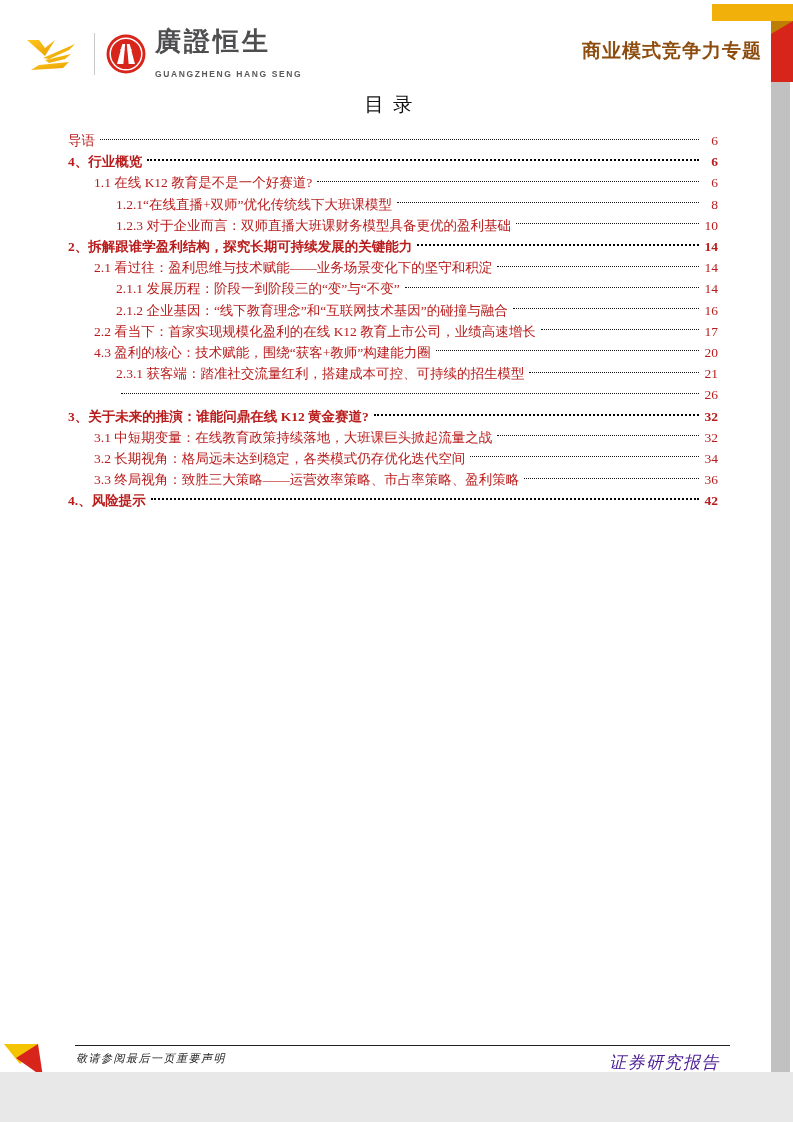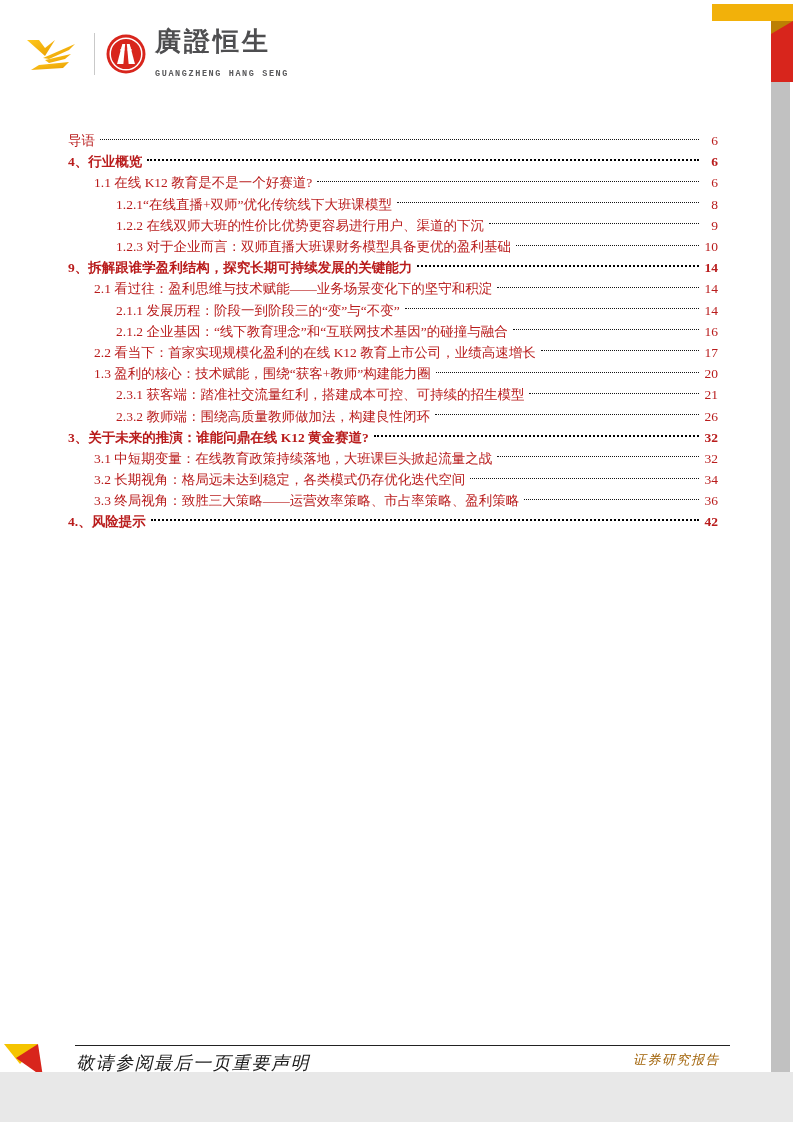--- a/index.html
+++ b/index.html
@@ -21,21 +21,21 @@
     background:var(--accent-gray,#C1C1C1); }
   
   .corner-bl { position:absolute; left:2px; top:1041px; }
   
   .logo-row { position:absolute; left:25px; top:28px; display:flex; align-items:center; }
   .logo-divider { width:1px; height:42px; background:#c9c9c9; margin:0 11px 0 13px; }
   .seal { margin-right:9px; }
   .company-names { display:flex; flex-direction:column; justify-content:center; }
   .company-cn { font-family:"Liberation Sans","DejaVu Sans",sans-serif; font-weight:bold;
     font-size:26px; letter-spacing:3px; color:#4e4e50; line-height:1.05; }
-  .company-en { font-family:Liberation Mono, monospace; font-weight:bold;
+  .company-en { font-family:Liberation Sans, sans-serif; font-weight:bold;
     font-size:8.5px; letter-spacing:1.6px; color:#59595b; margin-top:14px; }
   .series-title { position:absolute; top:38px; right:31px;
     font-family:"Liberation Sans","DejaVu Sans",sans-serif; font-weight:bold;
     font-size:19px; letter-spacing:1px; color:var(--series-title-color,#8C4D0F); }
   
   .toc-title { position:absolute; top:91px; left:0; width:786px; text-align:center;
     font-size:19.5px; letter-spacing:9px; color:#111; }
   .toc { position:absolute; left:68px; top:131px; width:650px; }
   .toc-row { display:flex; align-items:center; height:21.2px; font-size:13.5px;
     color:#b91c1c; cursor:pointer; }
@@ -43,24 +43,24 @@
   .toc-row.lvl3 { padding-left:48px; }
   .toc-row.bold { font-weight:bold; }
   .toc-label { white-space:nowrap; padding-bottom:1px; }
   .leader { flex:1 1 auto; min-width:12px; border-bottom:1.8px dotted #151515;
     margin:0 3px 5px 5px; }
   .toc-row.bold .leader { border-bottom-width:2.5px; border-bottom-color:#000; }
   .toc-page { white-space:nowrap; min-width:16px; text-align:right; padding-bottom:1px; }
   
   .footer-line { position:absolute; left:75px; top:1045px; width:655px;
     border-top:1.4px solid #222; }
-  .footer-disclaimer { position:absolute; left:76px; top:1051px; font-size:18px;
+  .footer-disclaimer { position:absolute; left:76px; top:1051px; font-size:11px;
     font-style:italic; letter-spacing:1.5px; color:#1a1a1a; }
-  .footer-type { position:absolute; top:1051px; right:73px; font-size:13px;
-    font-style:italic; letter-spacing:1.5px; color:#a16207; }
+  .footer-type { position:absolute; top:1051px; right:73px; font-size:17px;
+    font-style:italic; letter-spacing:1.5px; color:#4c1d95; }
   .footer-page { position:absolute; top:1071px; left:0; width:793px; text-align:center;
     font-size:15px; letter-spacing:1px; color:#1a1a1a; }
 </style>
 </head>
 <body>
 
 <div class="page">
 
   <div class="ribbon-yellow"></div>
   <div class="ribbon-red"></div>
@@ -88,21 +88,23 @@
       <path d="M27.5 28.5 L22.5 9.5 L19.8 9.5 L21.5 28.5 Z" fill="#ffffff"></path>
       <path d="M13.5 15 h4 M15.5 12.5 v7" stroke="#ffffff" stroke-width="1.2" fill="none"></path>
       <path d="M20.5 15 h4 M22.5 12.5 v7" stroke="#ffffff" stroke-width="1.2" fill="none"></path>
     </svg>
     <div class="company-names">
       <div class="company-cn">廣證恒生</div>
       <div class="company-en">GUANGZHENG HANG SENG</div>
     </div>
   </div>
 
-
+  <div class="series-title">商业模式竞争力专题</div>
+
+  <div class="toc-title">目录</div>
 
   <div class="toc">
     <div class="toc-row lvl1">
       <span class="toc-label">导语</span>
       <span class="leader"></span>
       <span class="toc-page">6</span>
     </div>
 
     <div class="toc-row lvl1 bold">
       <span class="toc-label">4、行业概览</span>
@@ -116,34 +118,29 @@
       <span class="toc-page">6</span>
     </div>
 
 
     <div class="toc-row lvl3">
       <span class="toc-label">1.2.1“在线直播+双师”优化传统线下大班课模型</span>
       <span class="leader"></span>
       <span class="toc-page">8</span>
     </div>
 
-    <div class="toc-row lvl3">
-      <span class="toc-label">1.2.2 在线双师大班的性价比优势更容易进行用户、渠道的下沉</span>
-      <span class="leader"></span>
-      <span class="toc-page">9</span>
-    </div>
 
     <div class="toc-row lvl3">
       <span class="toc-label">1.2.3 对于企业而言：双师直播大班课财务模型具备更优的盈利基础</span>
       <span class="leader"></span>
       <span class="toc-page">10</span>
     </div>
 
     <div class="toc-row lvl1 bold">
-      <span class="toc-label">9、拆解跟谁学盈利结构，探究长期可持续发展的关键能力</span>
+      <span class="toc-label">2、拆解跟谁学盈利结构，探究长期可持续发展的关键能力</span>
       <span class="leader"></span>
       <span class="toc-page">14</span>
     </div>
 
     <div class="toc-row lvl2">
       <span class="toc-label">2.1 看过往：盈利思维与技术赋能——业务场景变化下的坚守和积淀</span>
       <span class="leader"></span>
       <span class="toc-page">14</span>
     </div>
 
@@ -159,33 +156,32 @@
       <span class="toc-page">16</span>
     </div>
 
     <div class="toc-row lvl2">
       <span class="toc-label">2.2 看当下：首家实现规模化盈利的在线 K12 教育上市公司，业绩高速增长</span>
       <span class="leader"></span>
       <span class="toc-page">17</span>
     </div>
 
     <div class="toc-row lvl2">
-      <span class="toc-label">1.3 盈利的核心：技术赋能，围绕“获客+教师”构建能力圈</span>
+      <span class="toc-label">4.3 盈利的核心：技术赋能，围绕“获客+教师”构建能力圈</span>
       <span class="leader"></span>
       <span class="toc-page">20</span>
     </div>
 
     <div class="toc-row lvl3">
       <span class="toc-label">2.3.1 获客端：踏准社交流量红利，搭建成本可控、可持续的招生模型</span>
       <span class="leader"></span>
       <span class="toc-page">21</span>
     </div>
 
     <div class="toc-row lvl3">
-      <span class="toc-label">2.3.2 教师端：围绕高质量教师做加法，构建良性闭环</span>
       <span class="leader"></span>
       <span class="toc-page">26</span>
     </div>
 
     <div class="toc-row lvl1 bold">
       <span class="toc-label">3、关于未来的推演：谁能问鼎在线 K12 黄金赛道?</span>
       <span class="leader"></span>
       <span class="toc-page">32</span>
     </div>
 

